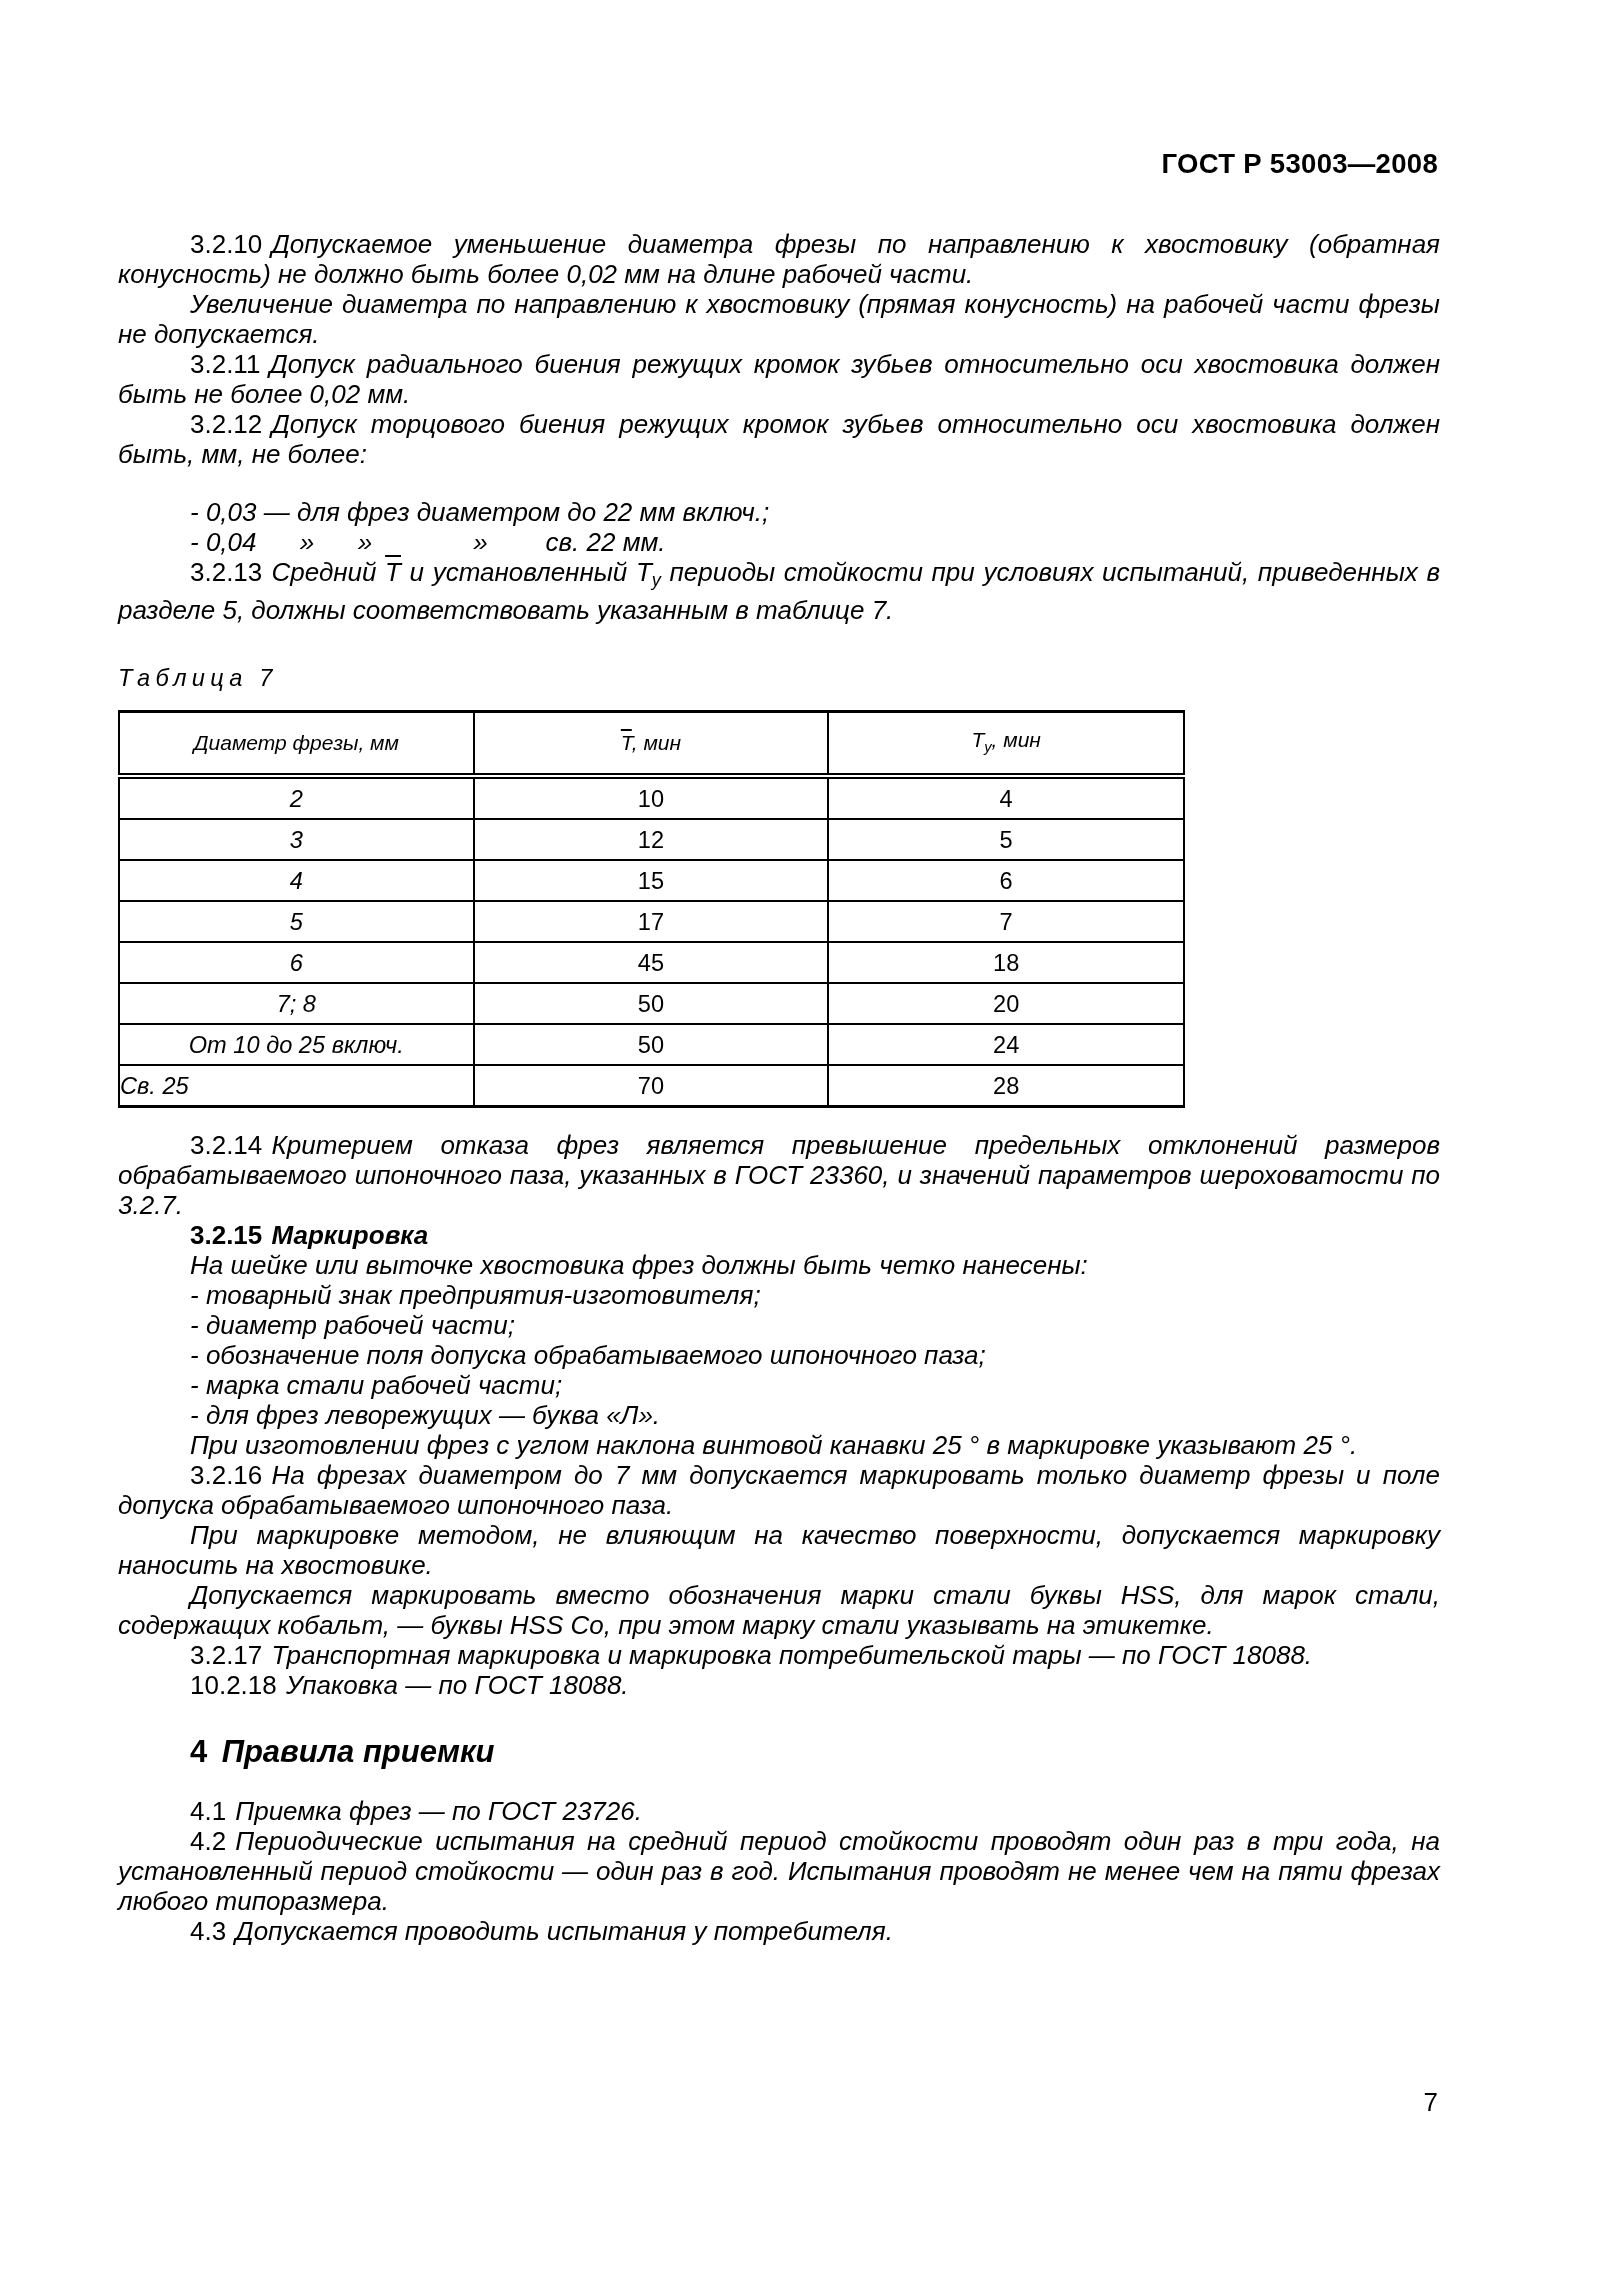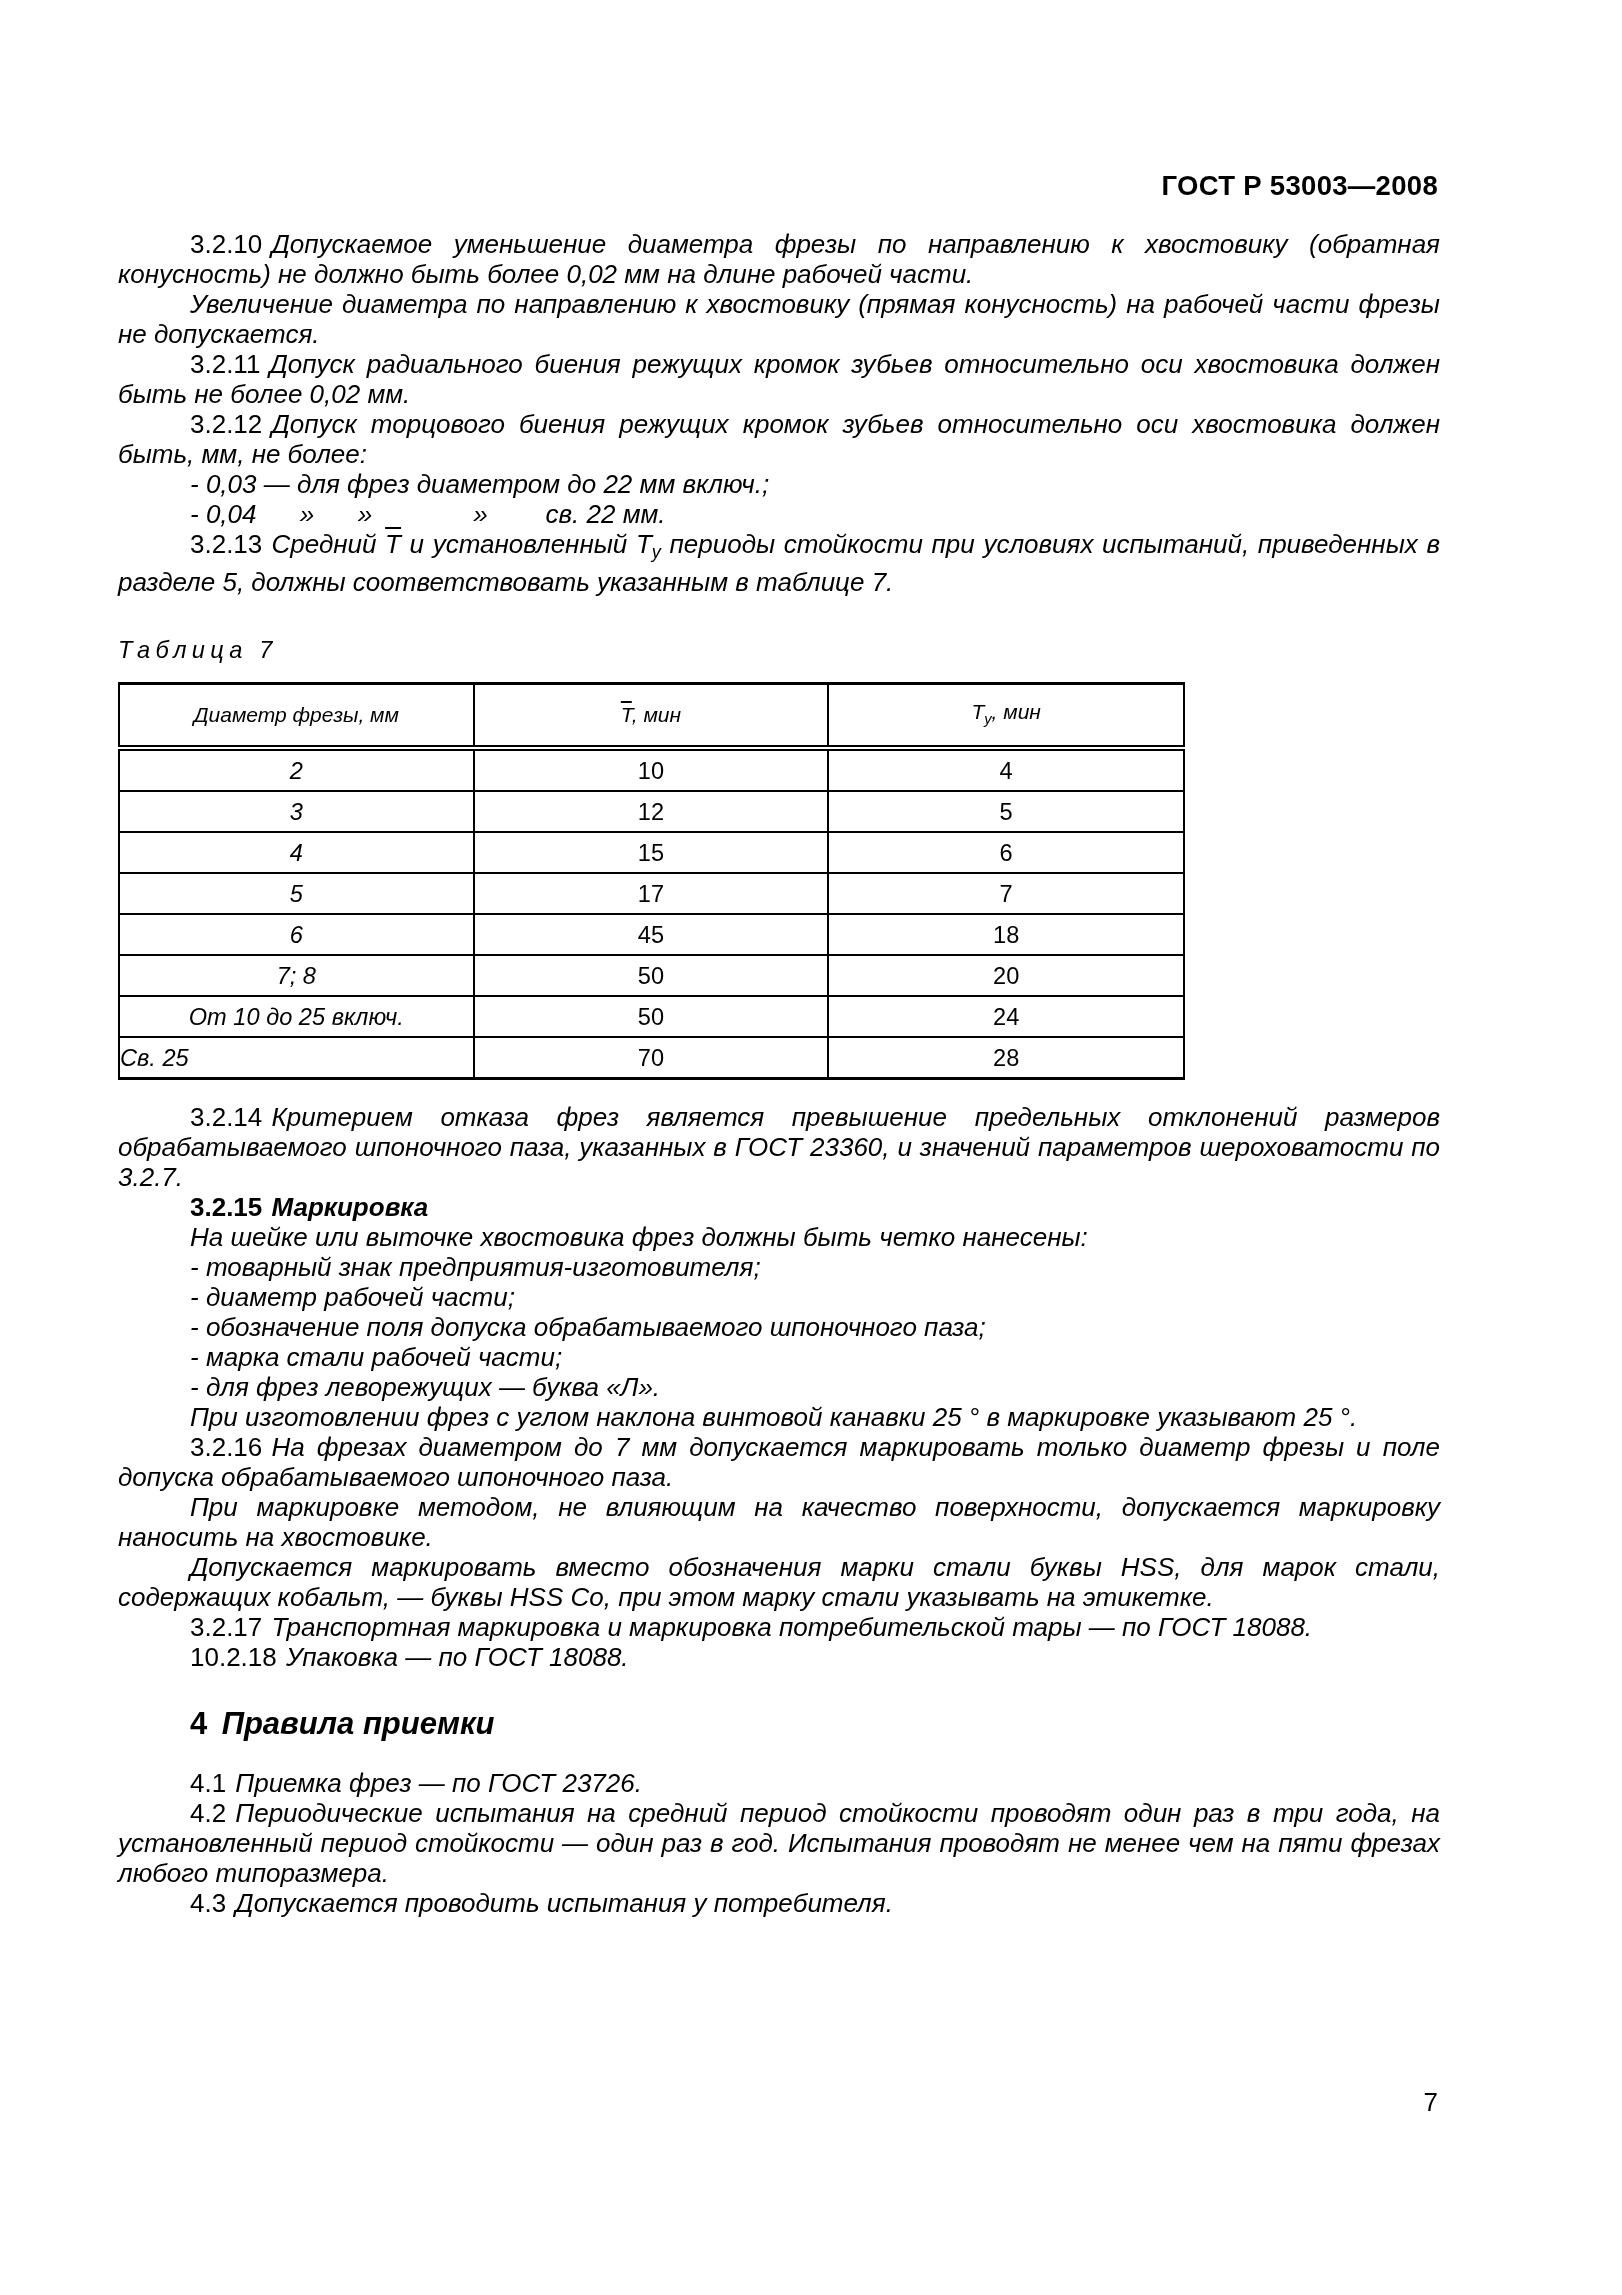--- a/index.html
+++ b/index.html
@@ -6,21 +6,21 @@
     body {
       width: 1623px;
       height: 2295px;
       position: relative;
       overflow: hidden;
       font-family: "Liberation Sans", sans-serif;
       color: #000000;
     }
     .page-header {
       position: absolute;
-      top: 170px;
+      top: 148px;
       right: 185px;
       font-weight: bold;
       font-size: 27.5px;
       letter-spacing: 0.3px;
     }
     .content {
       position: absolute;
       left: 118px;
       top: 229px;
       width: 1322px;
@@ -94,21 +94,21 @@
   </p>
   <p class="p">
     <span>Увеличение диаметра по направлению к хвостовику (прямая конусность) на рабочей части фрезы не допускается.</span>
   </p>
   <p class="p">
     <span class="num">3.2.11</span><span>Допуск радиального биения режущих кромок зубьев относительно оси хвостовика должен быть не более 0,02 мм.</span>
   </p>
   <p class="p">
     <span class="num">3.2.12</span><span>Допуск торцового биения режущих кромок зубьев относительно оси хвостовика должен быть, мм, не более:</span>
   </p>
-  <p class="item" style="white-space:pre;">- 0,03 — для фрез диаметром до 22 мм включ.;</p>
+  <p class="item" style="white-space:pre;margin-top:28px;">- 0,03 — для фрез диаметром до 22 мм включ.;</p>
   <p class="item" style="white-space:pre;">- 0,04      »      »              »        св. 22 мм.</p>
   <p class="p">
     <span class="num">3.2.13</span><span>Средний </span><span class="overline">T</span><span> и установленный </span><span>T</span><sub>y</sub><span> периоды стойкости при условиях испытаний, приведенных в разделе 5, должны соответствовать указанным в таблице 7.</span>
   </p>
 
   <p class="table-caption">Таблица 7</p>
 
   <table class="t7">
     <colgroup>
       <col style="width:33.3%">

